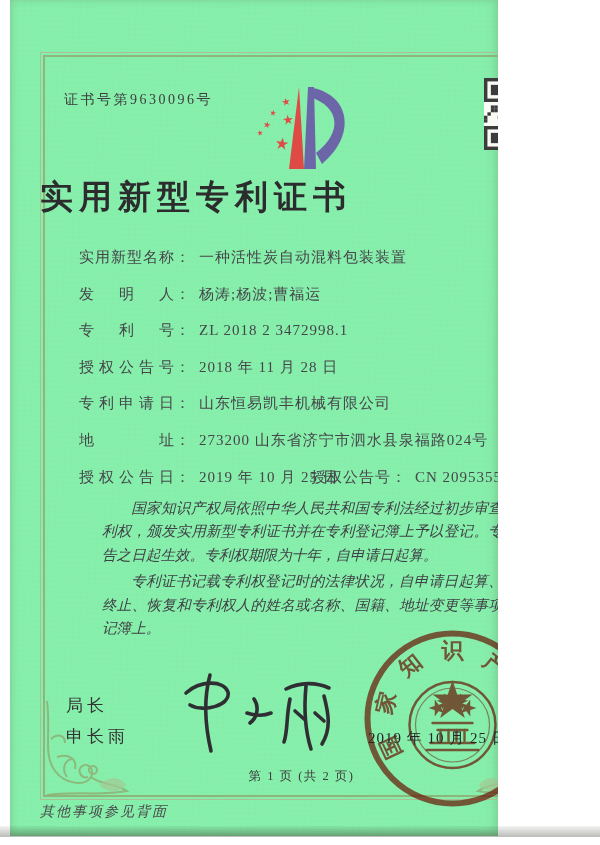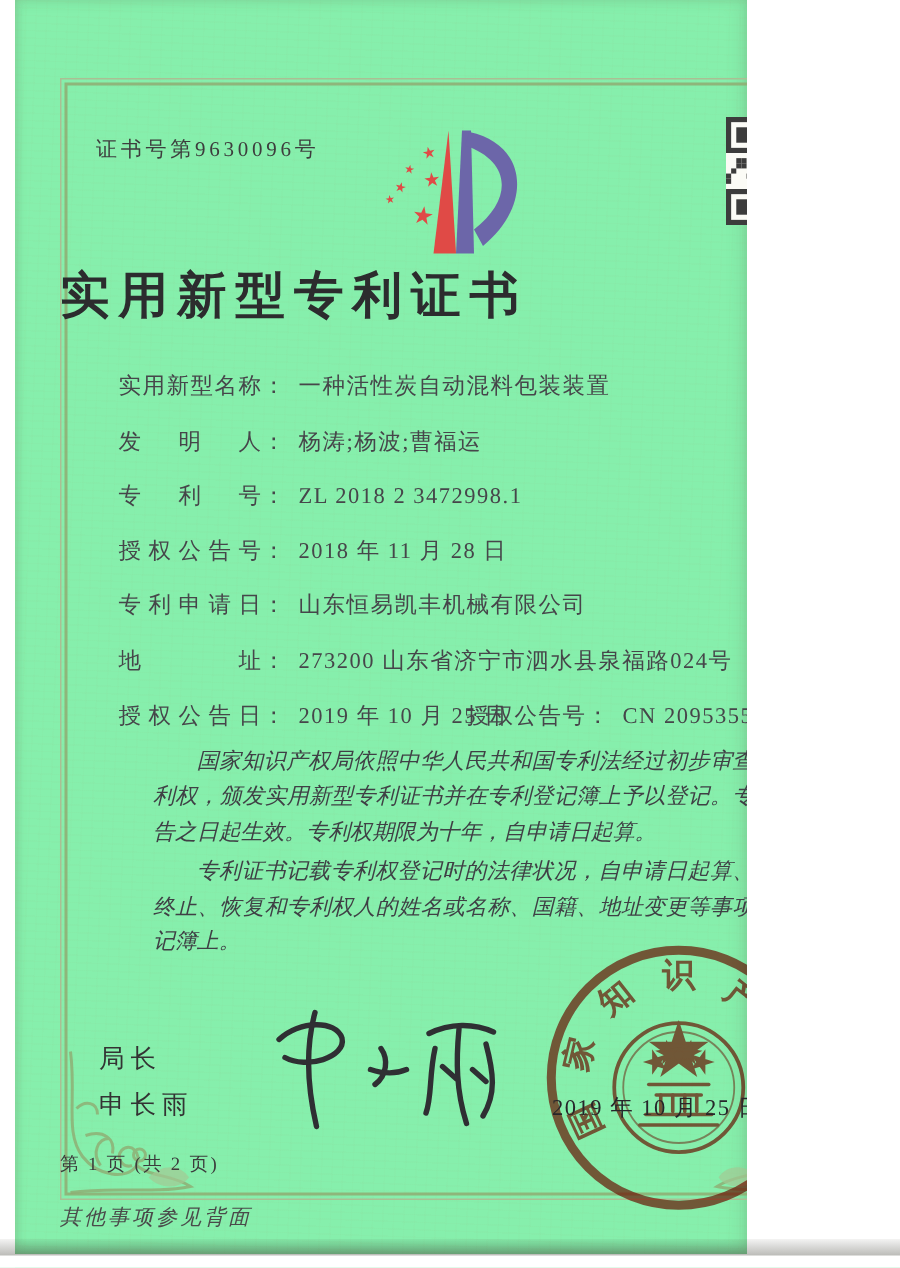--- a/index.html
+++ b/index.html
@@ -55,21 +55,21 @@
   }
   .paras p{margin:0 0 3px 0;text-indent:2em;}
   .director{position:absolute;left:56px;top:690px;font-size:17px;color:#333;letter-spacing:4px;line-height:31px;}
   .signature{position:absolute;left:148px;top:663px;width:200px;height:100px;}
   .seal{position:absolute;left:350px;top:626px;width:185px;height:185px;mix-blend-mode:multiply;opacity:.88;}
   .seal-char{fill:#cf4639;font-size:22px;font-weight:bold;text-anchor:middle;dominant-baseline:middle;font-family:"Liberation Serif",serif;}
   .seal-date{
     position:absolute;left:358px;top:729px;width:180px;font-size:15px;color:#26262a;letter-spacing:1px;z-index:4;
   }
   .page-footer{
-    position:absolute;left:30px;top:768px;width:523px;
+    position:absolute;left:30px;top:768px;width:523px;text-align:center;
     font-size:12.5px;color:#3c3c3c;letter-spacing:1.5px;
   }
   .back-note{
     position:absolute;left:30px;top:803px;width:523px;text-align:left;
     font-size:14px;color:#4a4a4a;font-style:italic;letter-spacing:2px;
   }
   .left-strip{position:absolute;left:0;top:0;width:10px;height:845px;background:#fff;}
 </style>
 </head>
 <body>

